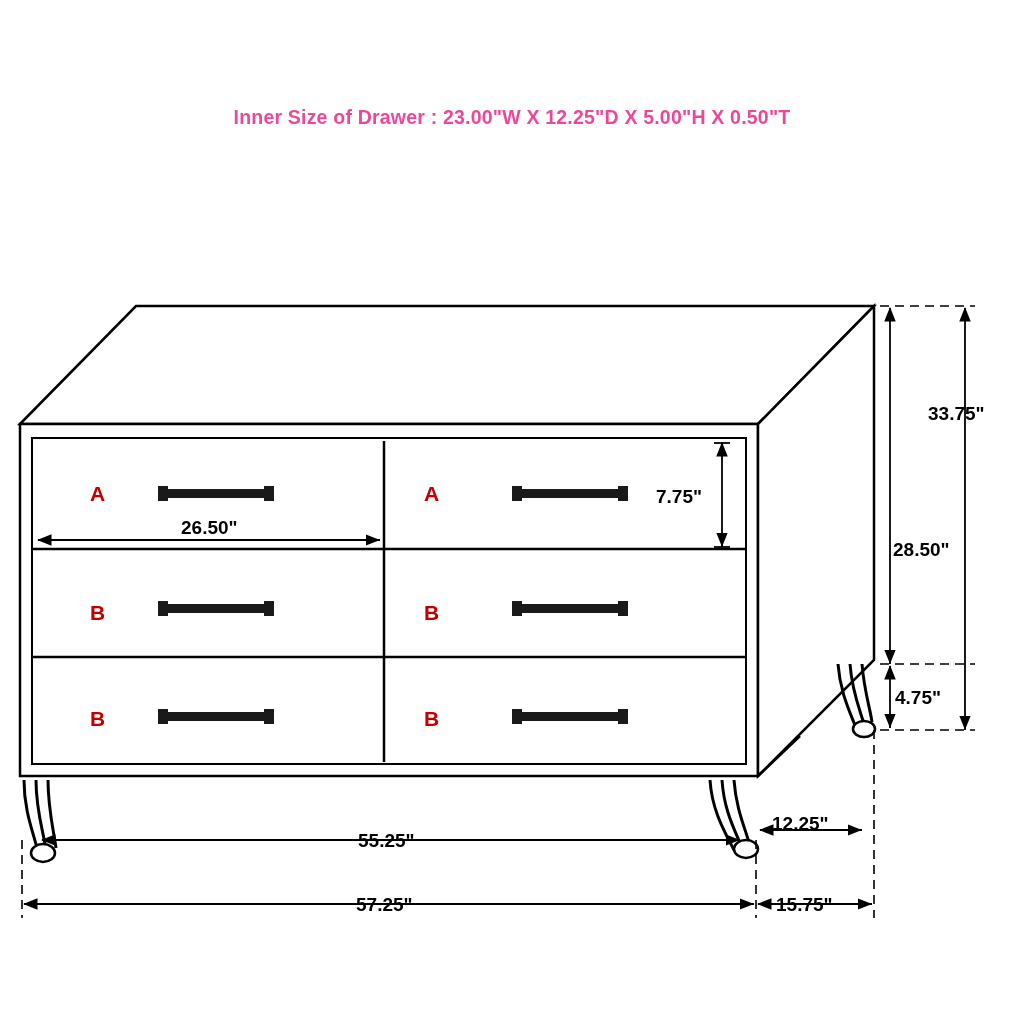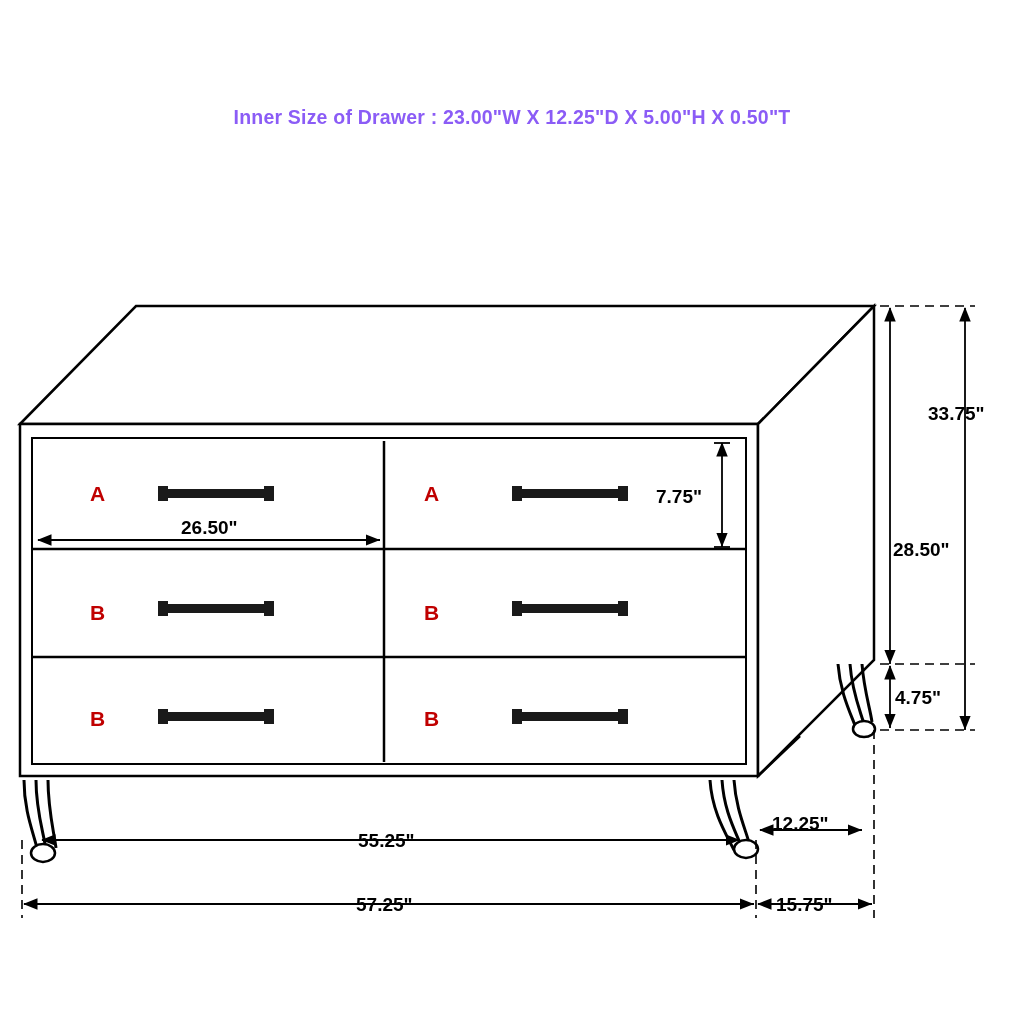--- a/index.html
+++ b/index.html
@@ -20,21 +20,21 @@
     height: 1024px;
   }
   #title {
     position: absolute;
     left: 0;
     top: 106px;
     width: 1024px;
     text-align: center;
     font-size: 19.5px;
     font-weight: bold;
-    color: #8b5cf6;
+    color: #ec4899;
     letter-spacing: 0.2px;
   }
   svg#diagram {
     position: absolute;
     left: 0;
     top: 0;
     width: 1024px;
     height: 1024px;
   }
   .dimtext {

